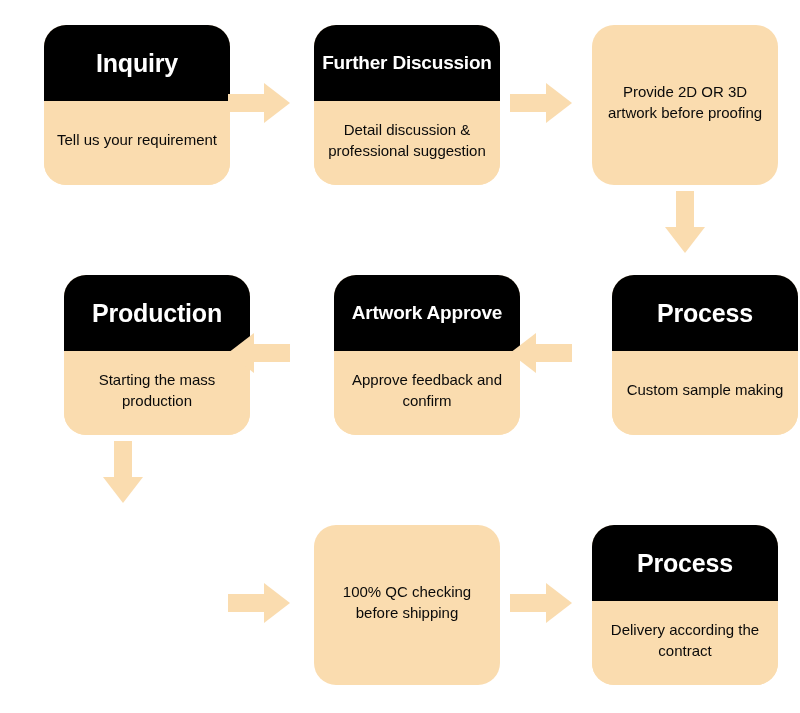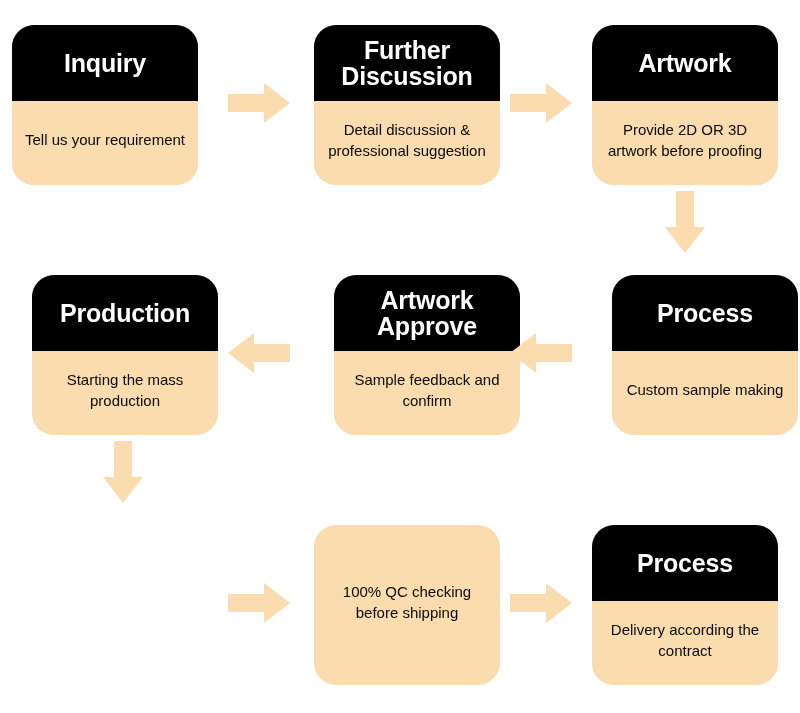--- a/index.html
+++ b/index.html
@@ -42,21 +42,21 @@
     padding: 0 8px;
     box-sizing: border-box;
   }
   .card-header .title {
     font-size: 25px;
     font-weight: bold;
     line-height: 1.08;
     letter-spacing: -0.2px;
   }
   .card-header.two-line .title {
-    font-size: 25px;
+    font-size: 19px;
     line-height: 1.04;
   }
   .card-body {
     flex: 1 1 auto;
     background: #FADCAF;
     color: #0A0A0A;
     display: flex;
     align-items: center;
     justify-content: center;
     text-align: center;
@@ -65,21 +65,21 @@
   }
   .card-body .desc {
     font-size: 15px;
     line-height: 1.42;
   }
 
   
   .r1 { top: 25px; }
   .r2 { top: 275px; margin-left: 20px; }
   .r3 { top: 525px; }
-  .c1 { left: 12px; }
+  .c1 { left: 44px; }
   .c2 { left: 314px; }
   .c3 { left: 592px; }
 
   
   .arrow {
     position: absolute;
   }
   
   .arrow-h {
     width: 62px;
@@ -162,23 +162,20 @@
       <span class="desc">Detail discussion &amp; professional suggestion</span>
     </div>
   </div>
 
   <div class="arrow arrow-h right" style="left:510px; top:83px;">
     <span class="stem"></span>
     <span class="head"></span>
   </div>
 
   <div class="card r1 c3">
-    <div class="card-header">
-      <span class="title">Artwork</span>
-    </div>
     <div class="card-body">
       <span class="desc">Provide 2D OR 3D artwork before proofing</span>
     </div>
   </div>
 
   <div class="arrow arrow-v" style="left:665px; top:191px;">
     <span class="stem"></span>
     <span class="head"></span>
   </div>
 
@@ -194,21 +191,21 @@
   <div class="arrow arrow-h left" style="left:228px; top:333px;">
     <span class="stem"></span>
     <span class="head"></span>
   </div>
 
   <div class="card r2 c2">
     <div class="card-header two-line">
       <span class="title">Artwork Approve</span>
     </div>
     <div class="card-body">
-      <span class="desc">Sample feedback and confirm</span>
+      <span class="desc">Approve feedback and confirm</span>
     </div>
   </div>
 
   <div class="arrow arrow-h left" style="left:510px; top:333px;">
     <span class="stem"></span>
     <span class="head"></span>
   </div>
 
   <div class="card r2 c3">
     <div class="card-header">

